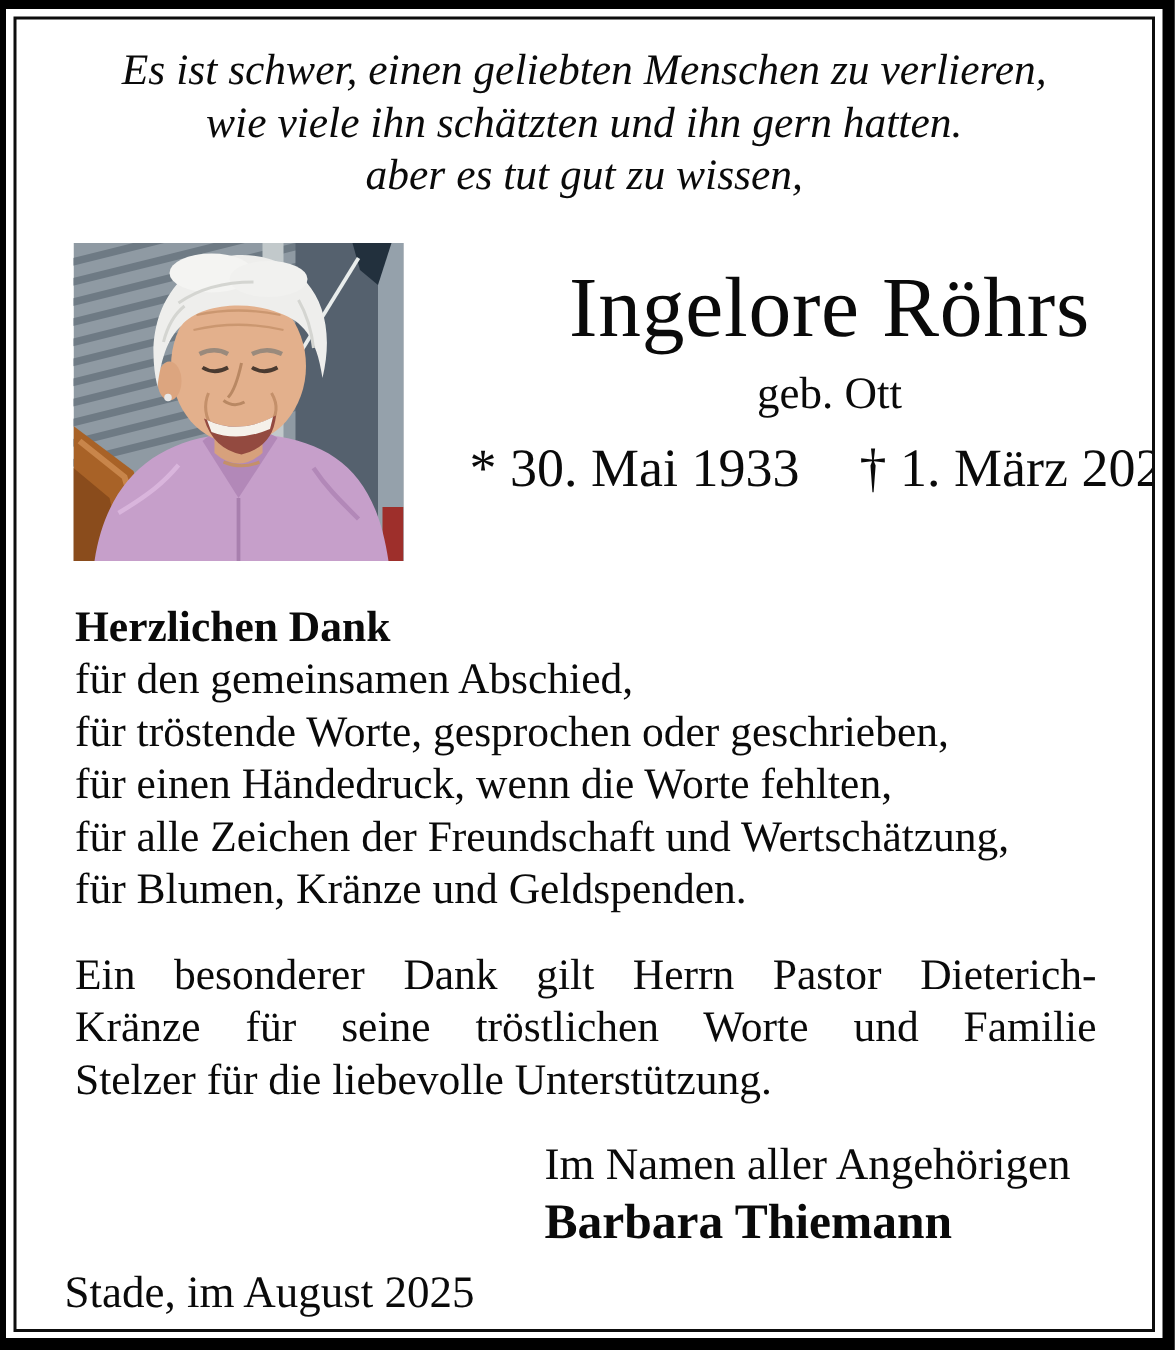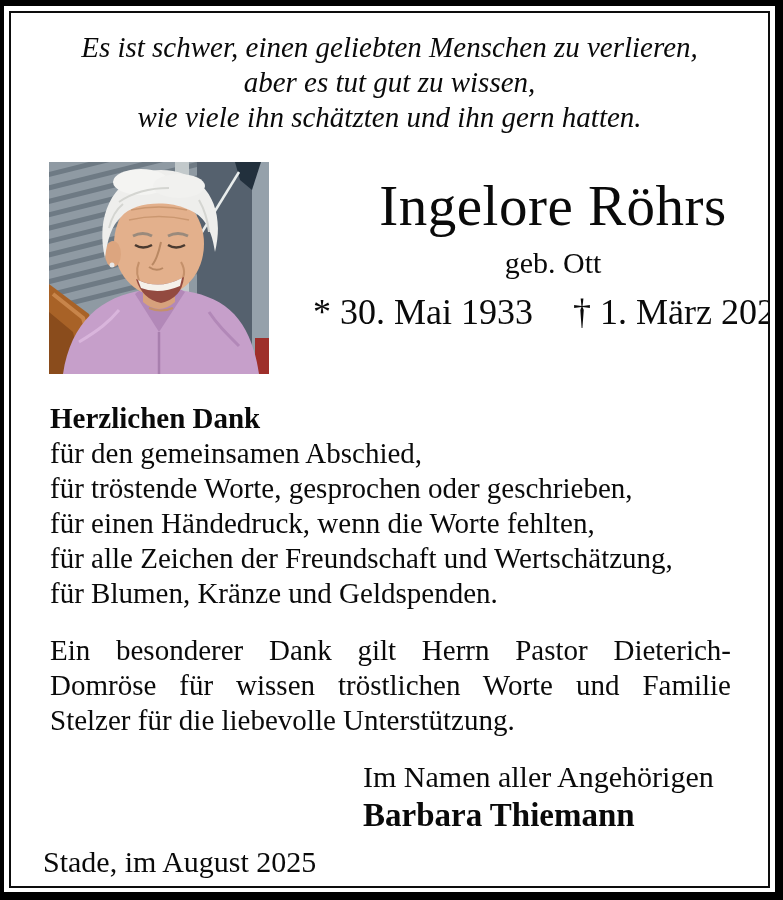--- a/index.html
+++ b/index.html
@@ -108,22 +108,22 @@
   }
 </style>
 </head>
 <body>
 
 <div class="sheet">
   <div class="inner-frame">
 
     <div class="epigraph">
       <div>Es ist schwer, einen geliebten Menschen zu verlieren,</div>
+      <div>wie viele ihn schätzten und ihn gern hatten.</div>
       <div>aber es tut gut zu wissen,</div>
-      <div>wie viele ihn schätzten und ihn gern hatten.</div>
     </div>
 
     <div class="id-row">
       <div class="photo-box">
         <svg width="220" height="212" viewBox="0 0 220 212">
           <defs>
             <clipPath id="photoClip">
                 <rect x="0" y="0" width="220" height="212"></rect>
               </clipPath>
           </defs>
@@ -210,21 +210,21 @@
       <div class="thanks-heading">Herzlichen Dank</div>
       <div class="bodyline">für den gemeinsamen Abschied,</div>
       <div class="bodyline">für tröstende Worte, gesprochen oder geschrieben,</div>
       <div class="bodyline">für einen Händedruck, wenn die Worte fehlten,</div>
       <div class="bodyline">für alle Zeichen der Freundschaft und Wertschätzung,</div>
       <div class="bodyline">für Blumen, Kränze und Geldspenden.</div>
     </div>
 
     <div class="special">
       <div class="jline">Ein besonderer Dank gilt Herrn Pastor Dieterich-</div>
-      <div class="jline">Domröse für wissen tröstlichen Worte und Familie</div>
+      <div class="jline">Kränze für seine tröstlichen Worte und Familie</div>
       <div class="bodyline">Stelzer für die liebevolle Unterstützung.</div>
     </div>
 
     <div class="closing">
       <div>Im Namen aller Angehörigen</div>
       <div class="signatory">Barbara Thiemann</div>
     </div>
 
     <div class="place-date">Stade, im August 2025</div>
 

